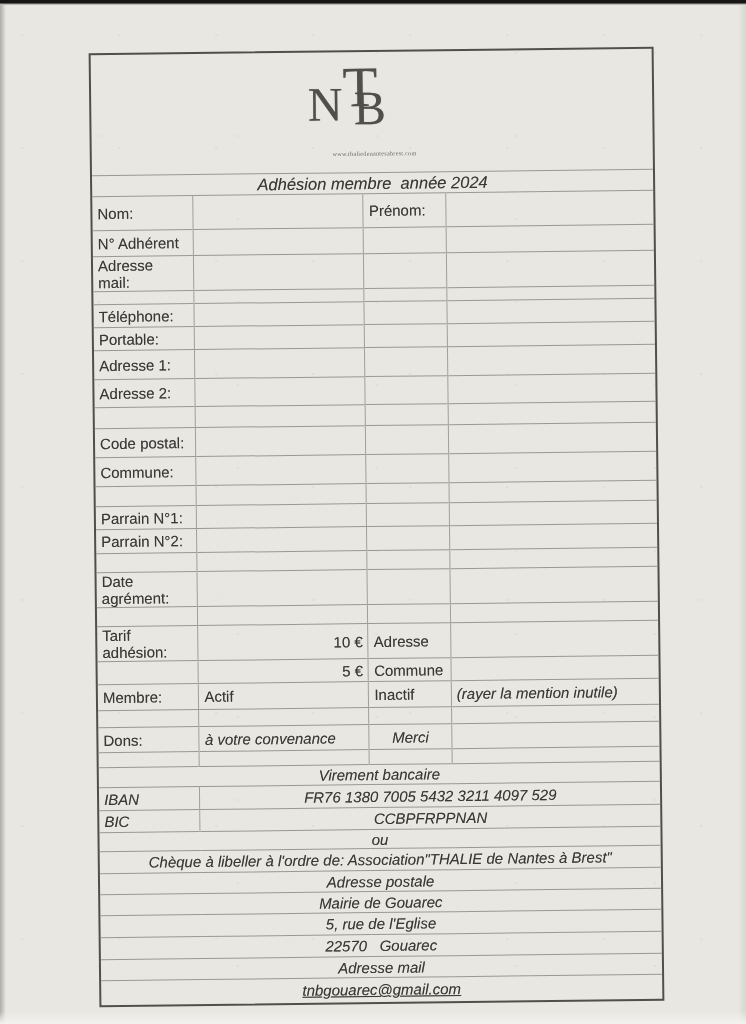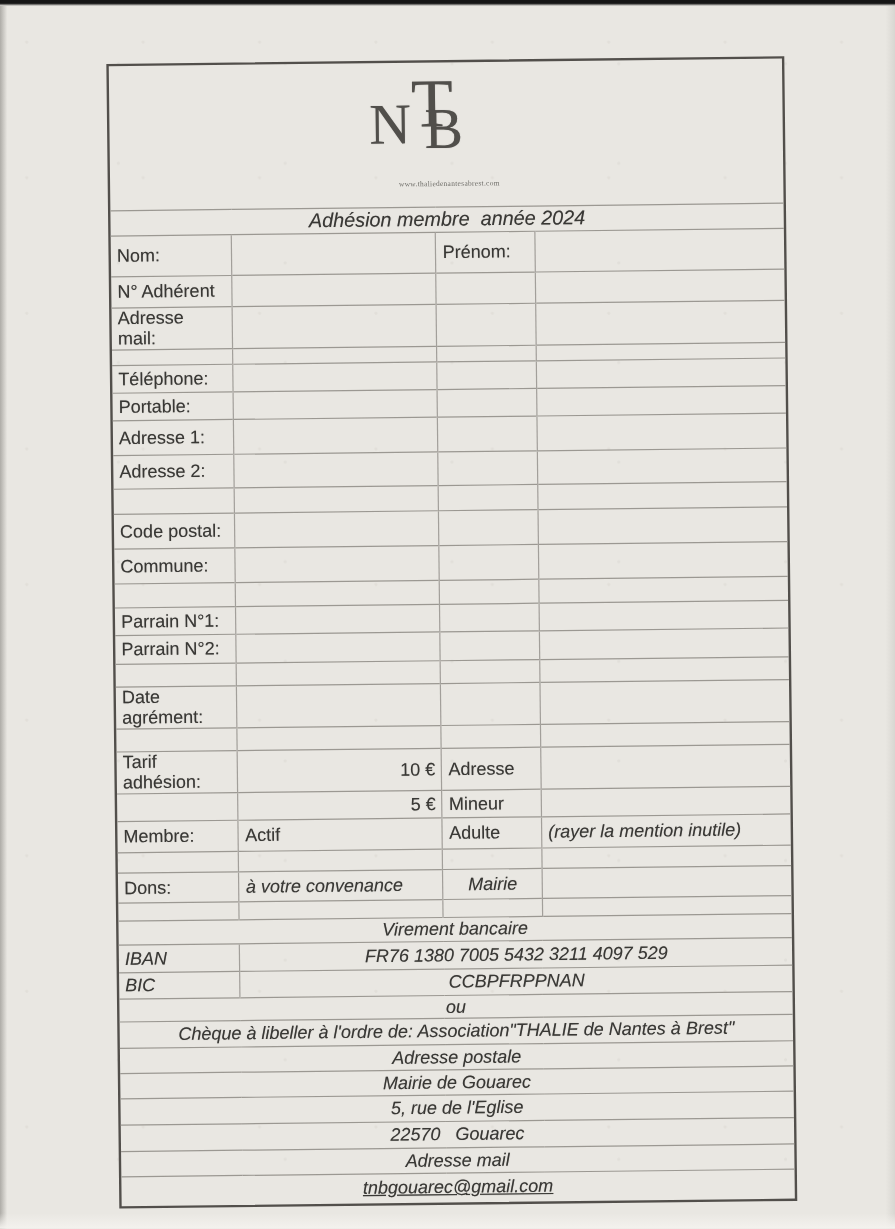--- a/index.html
+++ b/index.html
@@ -193,39 +193,39 @@
         </tr>
         <tr style="height: 26px;">
           <td class="">Tarif adhésion:</td>
           <td class=" rt">10 €</td>
           <td class="">Adresse</td>
           <td class=""></td>
         </tr>
         <tr style="height: 23px;">
           <td class=""></td>
           <td class=" rt">5 €</td>
-          <td class="">Mineur</td>
+          <td class="">Commune</td>
           <td class=""></td>
         </tr>
         <tr style="height: 26px;">
           <td class="">Membre:</td>
           <td class="">Actif</td>
-          <td class="">Adulte</td>
+          <td class="">Inactif</td>
           <td class=" it">(rayer la mention inutile)</td>
         </tr>
         <tr style="height: 17px;">
           <td class=""></td>
           <td class=""></td>
           <td class=""></td>
           <td class=""></td>
         </tr>
         <tr style="height: 25px;">
           <td class="">Dons:</td>
           <td class=" it">à votre convenance</td>
-          <td class=" it ct">Mairie</td>
+          <td class=" it ct">Merci</td>
           <td class=""></td>
         </tr>
         <tr style="height: 15px;">
           <td class=""></td>
           <td class=""></td>
           <td class=""></td>
           <td class=""></td>
         </tr>
         <tr style="height: 20px;">
           <td colspan="4" class=" it ct">Virement bancaire</td>

